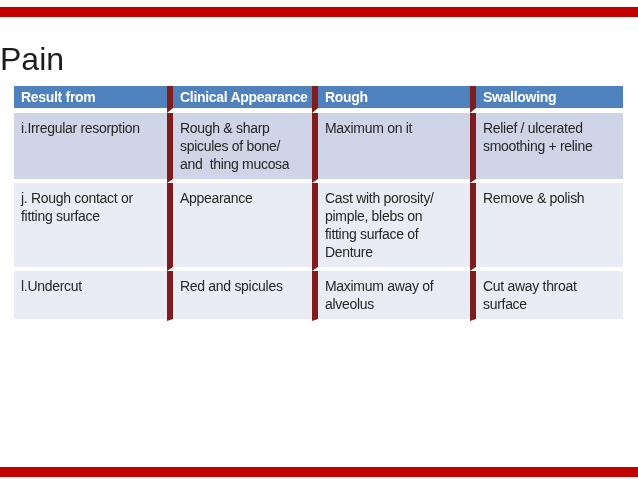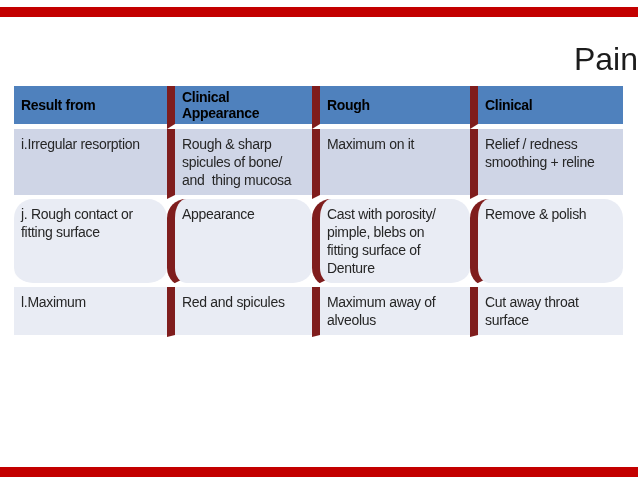--- a/index.html
+++ b/index.html
@@ -21,21 +21,21 @@
     height: 10px;
     background: #c30000;
   }
   .accent-bar.top { top: 7px; }
   .accent-bar.bottom { top: 467px; }
   .slide-title {
     position: absolute;
     top: 42px;
     left: 0;
     width: 638px;
-    text-align: right;
+    text-align: left;
     font-size: 32px;
     line-height: 34px;
     font-weight: 400;
     color: #1c1c1c;
     margin: 0;
   }
   table.pain-table {
     position: absolute;
     top: 86px;
     left: 14px;
@@ -43,45 +43,45 @@
     border-collapse: separate;
     border-spacing: 0;
     table-layout: fixed;
   }
   .pain-table th, .pain-table td {
     box-sizing: border-box;
     letter-spacing: -0.3px;
   }
   .pain-table th {
     background: #4f81bd;
-    color: #000000;
+    color: #ffffff;
     font-weight: 700;
     font-size: 14px;
     text-align: left;
     vertical-align: middle;
     padding: 3px 4px 3px 7px;
     height: 27px;
     border-bottom: 5px solid #ffffff;
   }
   .pain-table td {
     font-size: 14px;
     line-height: 18px;
     color: #262626;
     vertical-align: top;
     padding: 6px 4px 6px 7px;
     border-bottom: 4px solid #ffffff;
     white-space: pre-wrap;
   }
   .pain-table th + th, .pain-table td + td {
-    border-left: 8px solid #7f1d1d;
+    border-left: 6px solid #7f1d1d;
   }
   tr.band-a td { background: #cfd5e6; }
   tr.band-b td { background: #e9ecf4; }
   tr.row-1 td { height: 68px; }
-  tr.row-2 td { height: 84px; border-radius: 19px; }
+  tr.row-2 td { height: 84px; }
   tr.row-3 td { height: 80px; }
   tr.row-4 td { height: 42px; border-bottom: 2px solid #ffffff; }
   col.c1 { width: 153px; }
   col.c2 { width: 145px; }
   col.c3 { width: 158px; }
   col.c4 { width: 153px; }
 </style>
 </head>
 <body>
 
@@ -94,45 +94,45 @@
     <col class="c1">
       <col class="c2">
       <col class="c3">
       <col class="c4">
   </colgroup>
   <thead>
     <tr>
       <th>Result from</th>
       <th>Clinical Appearance</th>
       <th>Rough</th>
-      <th>Clinical</th>
+      <th>Swallowing</th>
     </tr>
   </thead>
   <tbody>
     <tr class="band-a row-1">
       <td>i.Irregular resorption</td>
       <td>Rough &amp; sharp
 spicules of bone/
 and  thing mucosa</td>
       <td>Maximum on it</td>
-      <td>Relief / redness
+      <td>Relief / ulcerated
 smoothing + reline</td>
     </tr>
     <tr class="band-b row-2">
       <td>j. Rough contact or
 fitting surface</td>
       <td>Appearance</td>
       <td>Cast with porosity/
 pimple, blebs on
 fitting surface of
 Denture</td>
       <td>Remove &amp; polish</td>
     </tr>
     <tr class="band-b row-4">
-      <td>l.Maximum</td>
+      <td>l.Undercut</td>
       <td>Red and spicules</td>
       <td>Maximum away of
 alveolus</td>
       <td>Cut away throat
 surface</td>
     </tr>
   </tbody>
 </table>
 
 <div class="accent-bar bottom"></div>

